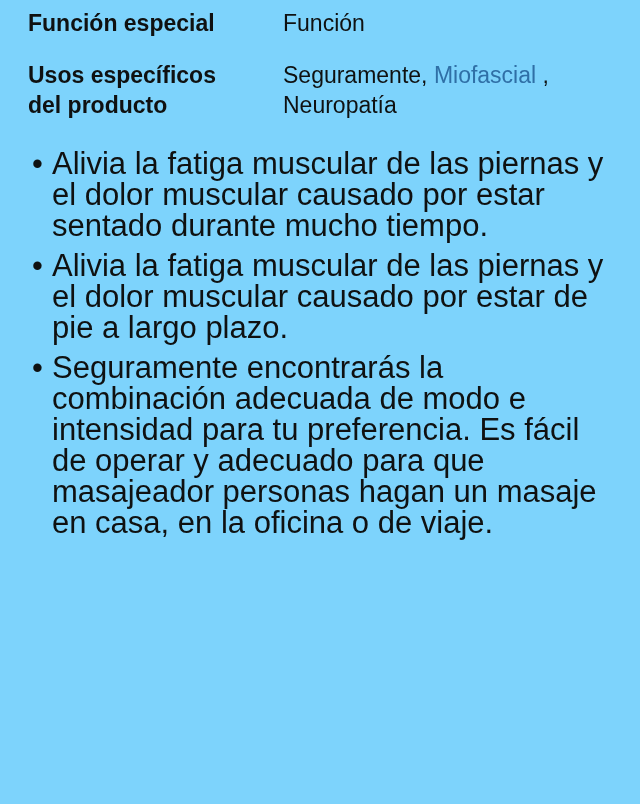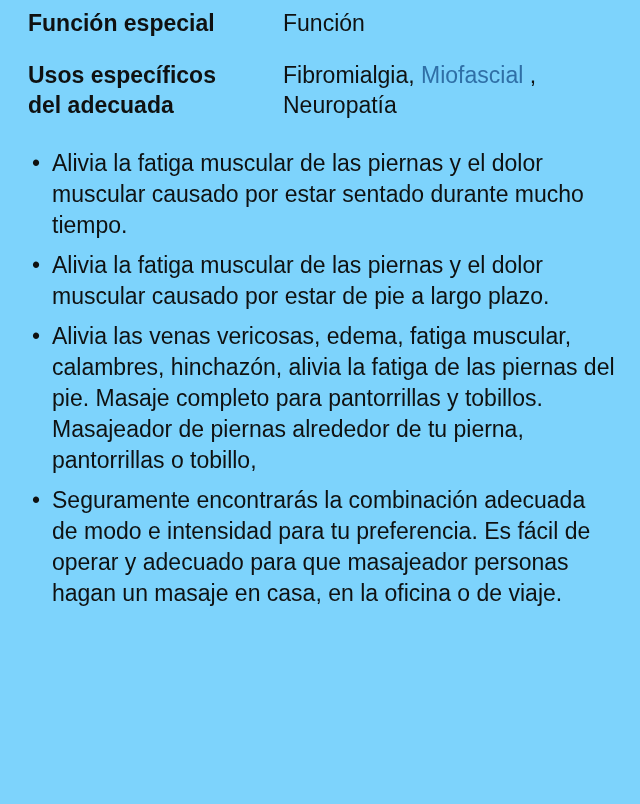--- a/index.html
+++ b/index.html
@@ -29,21 +29,21 @@
   a.link {
     color: #2F6FA6;
     text-decoration: none;
     cursor: pointer;
     text-align: center;
   }
   ul.bullets {
     list-style: none;
     margin: 28px 0 0 0;
     padding: 0;
-    font-size: 23px;
+    font-size: 31px;
     line-height: 31px;
   }
   ul.bullets li {
     position: relative;
     padding-left: 24px;
     margin-bottom: 9px;
   }
   ul.bullets li::before {
     content: "\2022";
     position: absolute;
@@ -57,26 +57,25 @@
 <div class="page">
 
   <div class="spec-table">
 
     <div class="spec-row">
       <div class="spec-label">Función especial</div>
       <div class="spec-value">Función</div>
     </div>
 
     <div class="spec-row">
-      <div class="spec-label">Usos específicos del adecuada</div>
-      <div class="spec-value"><span>Fibromialgia, </span><a class="link">Miofascial</a><span> , Neuropatía</span></div>
+      <div class="spec-label">Usos específicos del producto</div>
+      <div class="spec-value"><span>Seguramente, </span><a class="link">Miofascial</a><span> , Neuropatía</span></div>
     </div>
 
   </div>
 
   <ul class="bullets">
     <li>Alivia la fatiga muscular de las piernas y el dolor muscular causado por estar sentado durante mucho tiempo.</li>
     <li>Alivia la fatiga muscular de las piernas y el dolor muscular causado por estar de pie a largo plazo.</li>
-    <li>Alivia las venas vericosas, edema, fatiga muscular, calambres, hinchazón, alivia la fatiga de las piernas del pie. Masaje completo para pantorrillas y tobillos. Masajeador de piernas alrededor de tu pierna, pantorrillas o tobillo,</li>
     <li>Seguramente encontrarás la combinación adecuada de modo e intensidad para tu preferencia. Es fácil de operar y adecuado para que masajeador personas hagan un masaje en casa, en la oficina o de viaje.</li>
   </ul>
 
 </div>
 
 </body></html>

